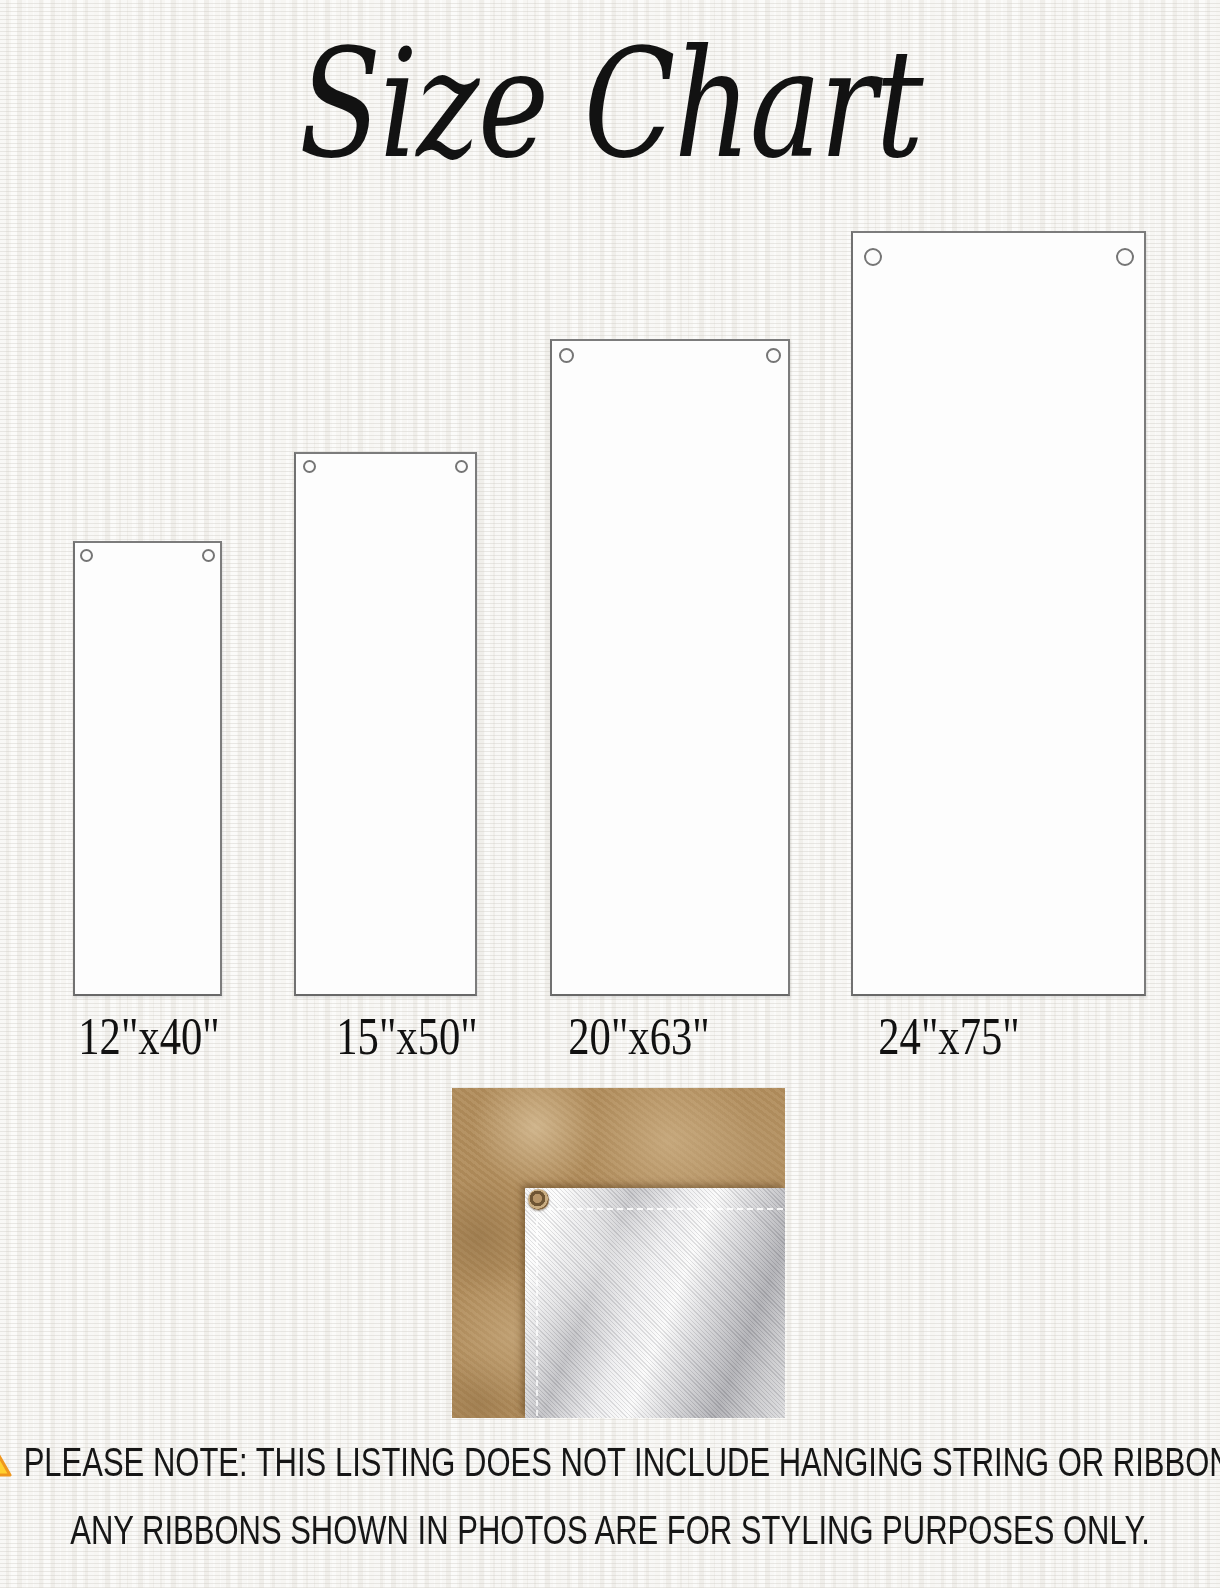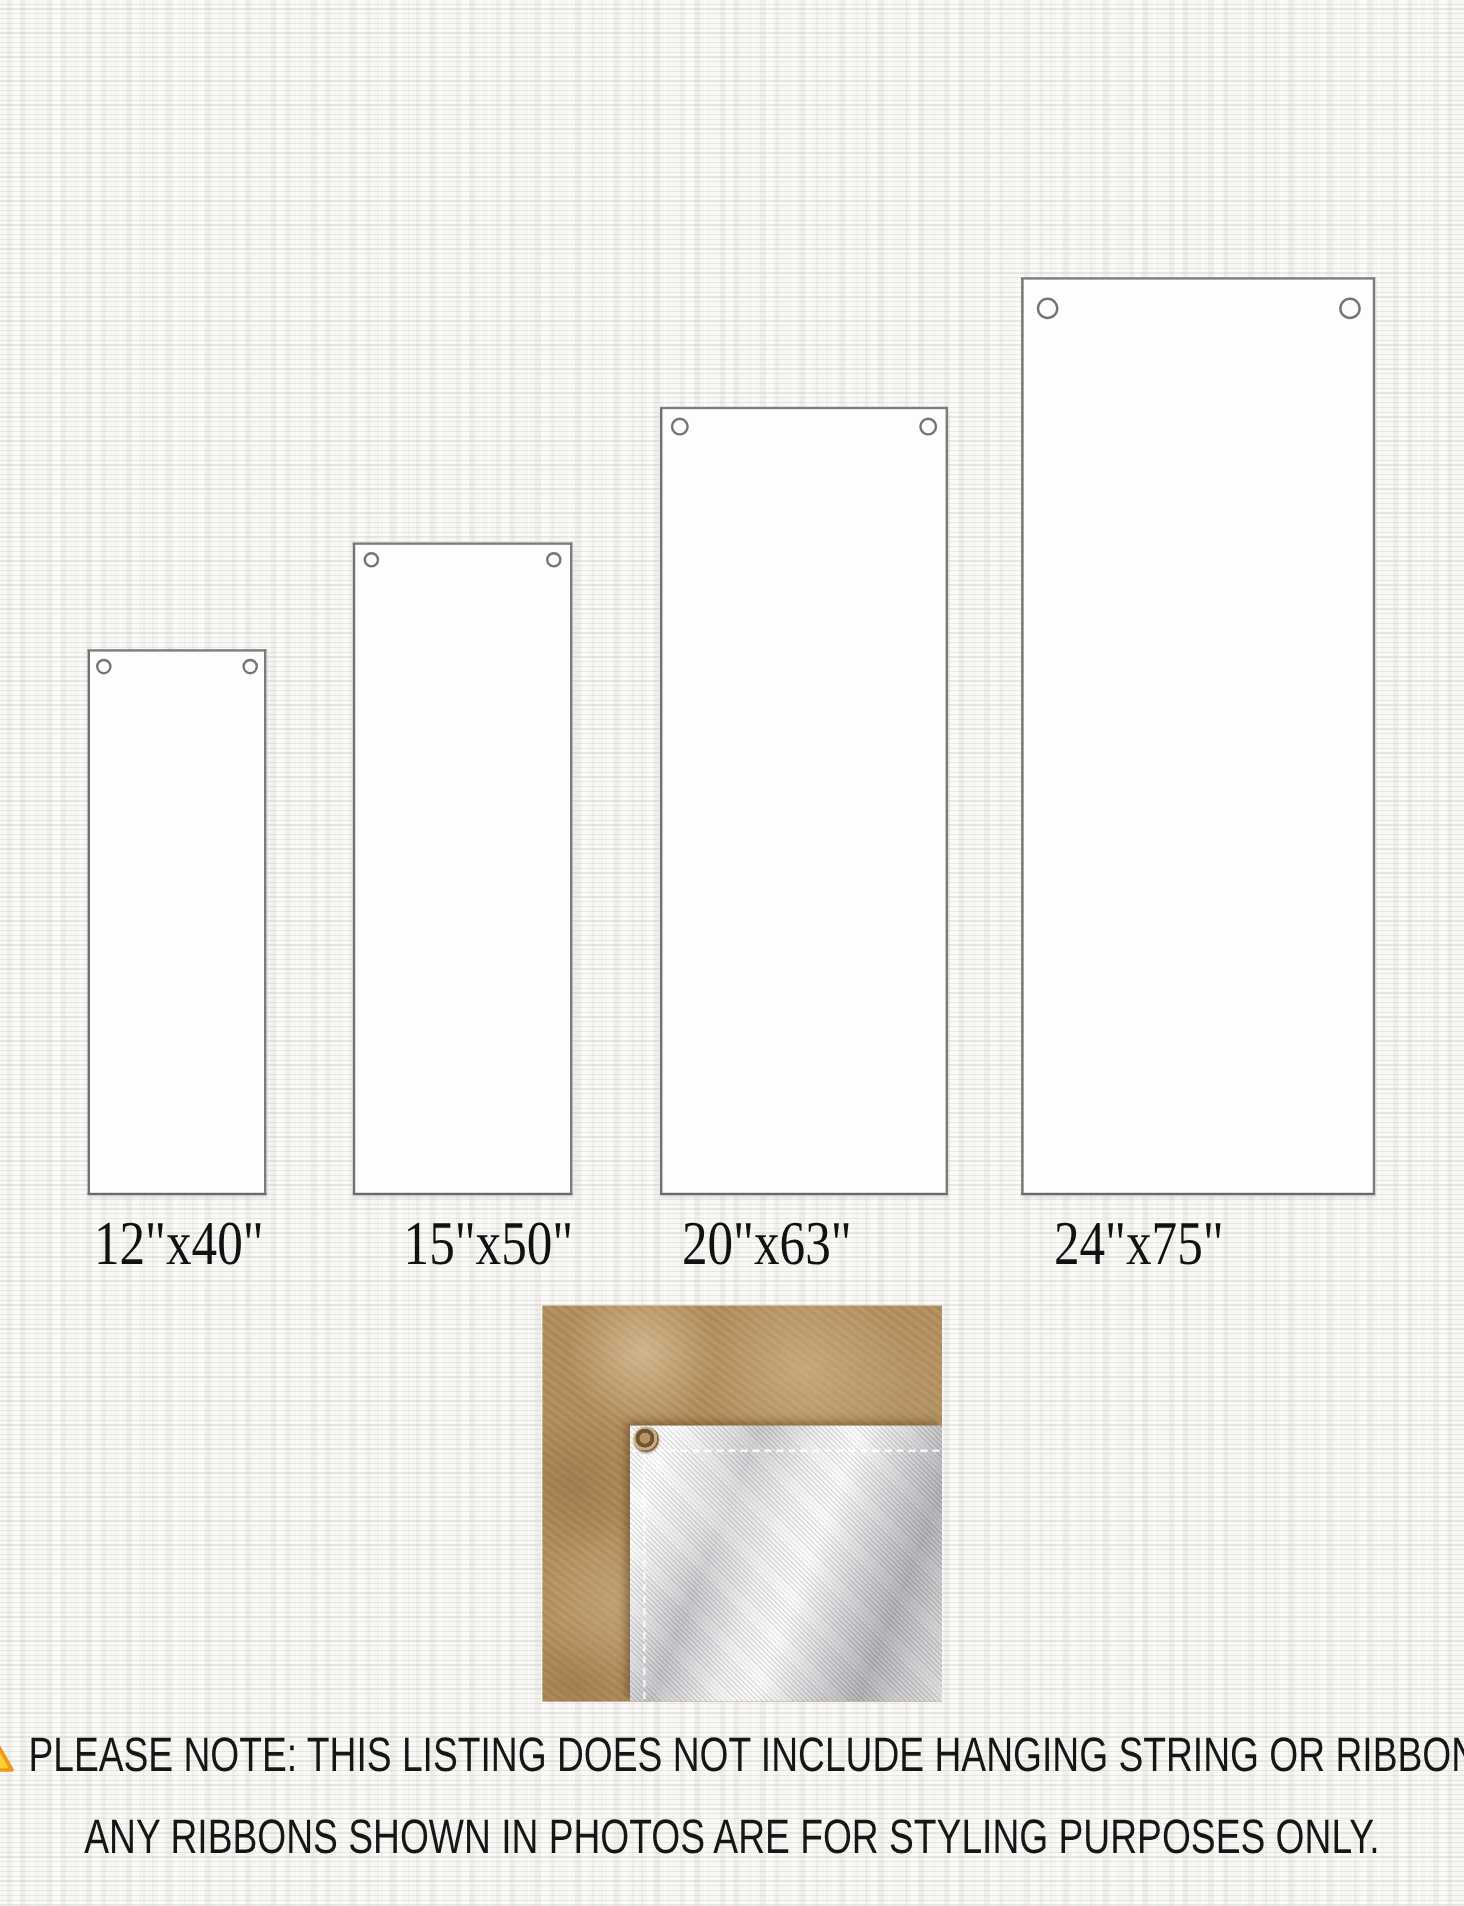--- a/index.html
+++ b/index.html
@@ -108,20 +108,21 @@
     letter-spacing:0px;white-space:nowrap;
     display:inline-block;transform:scaleY(1.3);transform-origin:center;
   }
   .warn-svg{display:block;flex:0 0 auto;}
 </style>
 </head>
 <body>
 
 <div class="page">
 
+  <h1 class="title-wrap"><span class="title">Size Chart</span></h1>
 
   <div class="banner b1">
     <span class="grommet g-left"></span>
     <span class="grommet g-right"></span>
   </div>
   <div class="banner b2">
     <span class="grommet g-left"></span>
     <span class="grommet g-right"></span>
   </div>
   <div class="banner b3">

